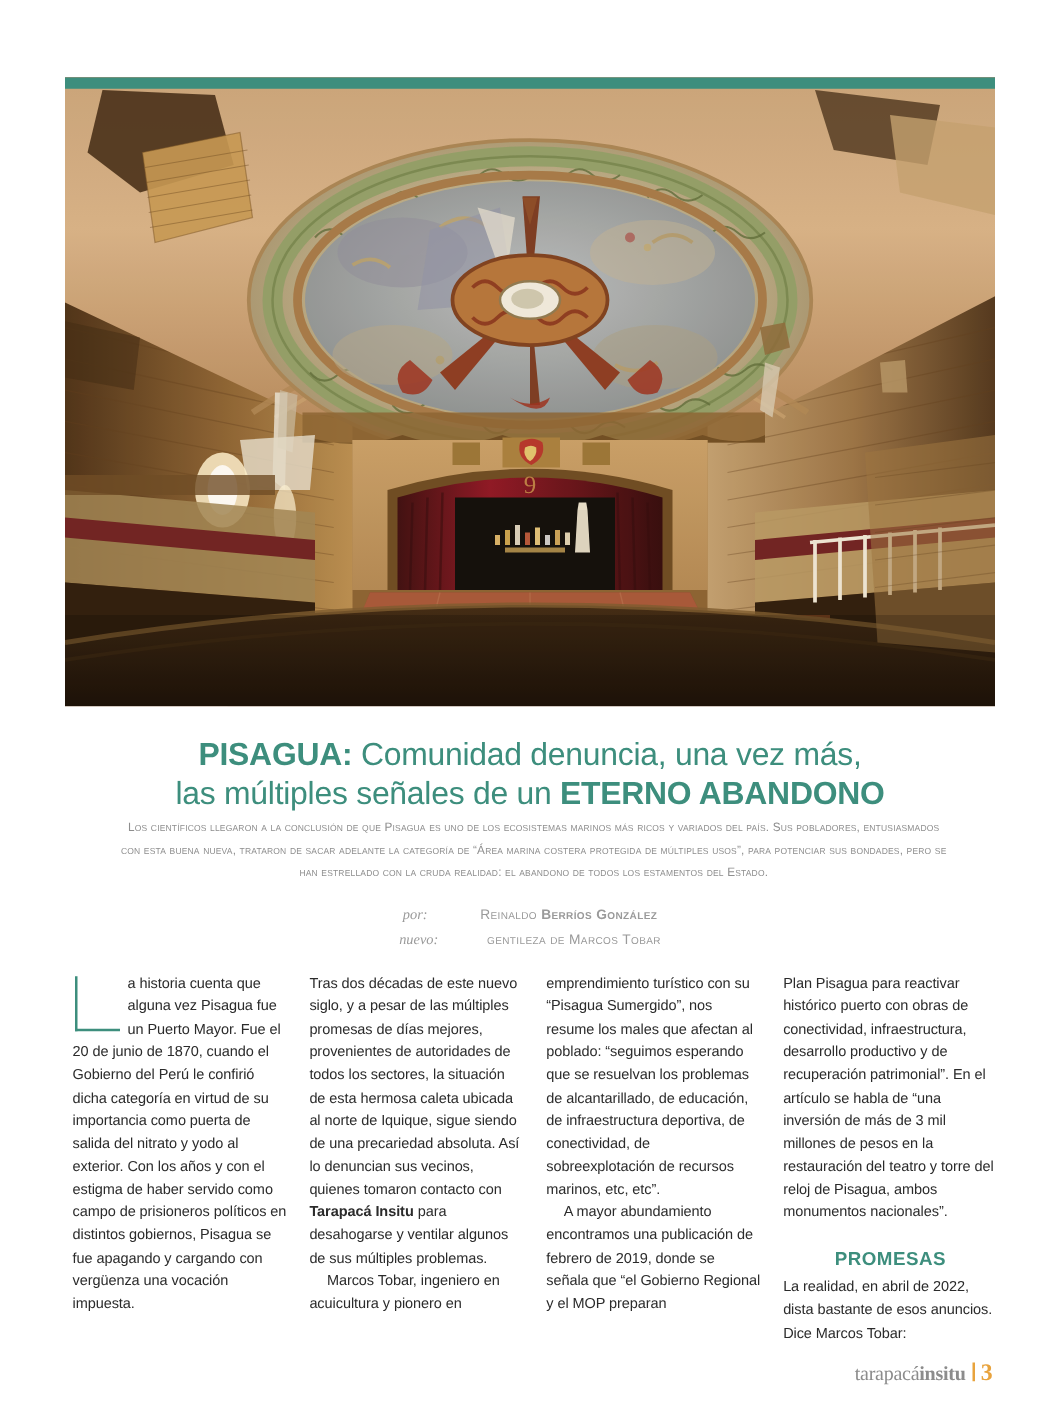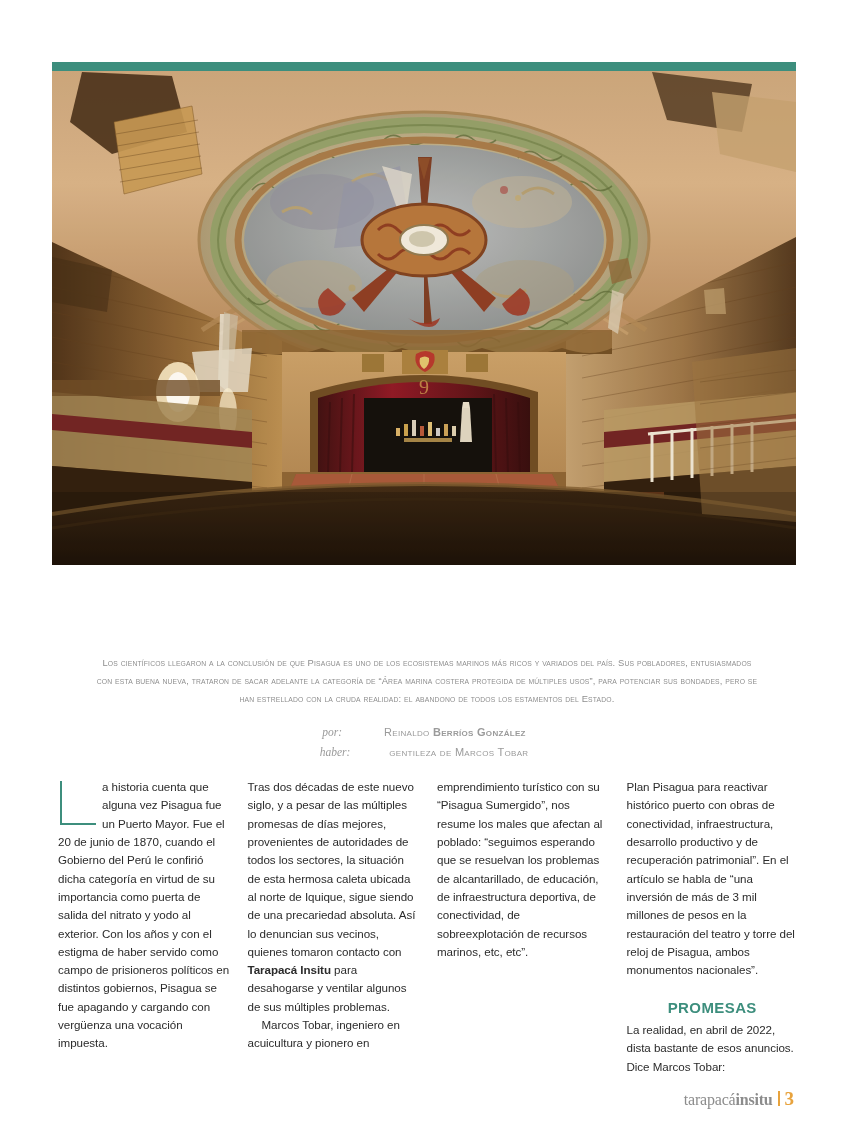--- a/index.html
+++ b/index.html
@@ -511,49 +511,54 @@
             <path d="M648 408 L744 396"></path>
         </g>
 
         <rect x="0" y="0" width="744" height="503" fill="#c8862e" opacity="0.06"></rect>
         <rect x="0" y="430" width="744" height="73" fill="#000000" opacity="0.18"></rect>
       </svg>
     </div>
 
   </div>
 
+  <h1 class="headline">
+    <span class="hl-b">PISAGUA:</span><span> Comunidad denuncia, una vez más,</span><br>
+    <span>las múltiples señales de un </span><span class="hl-b">ETERNO ABANDONO</span>
+  </h1>
 
   <p class="standfirst">Los científicos llegaron a la conclusión de que Pisagua es uno de los ecosistemas marinos más ricos y variados del país. Sus pobladores, entusiasmados con esta buena nueva, trataron de sacar adelante la categoría de “Área marina costera protegida de múltiples usos”, para potenciar sus bondades, pero se han estrellado con la cruda realidad: el abandono de todos los estamentos del Estado.</p>
 
   <div class="byline">
     <div>
       <span class="bl-it">por:</span>
       <span class="bl-sc"><span>Reinaldo </span><span class="bl-strong">Berríos González</span></span>
     </div>
     <div>
-      <span class="bl-it">haber:</span><span class="bl-sc">gentileza de Marcos Tobar</span>
+      <span class="bl-it">nuevo:</span><span class="bl-sc">gentileza de Marcos Tobar</span>
     </div>
   </div>
 
   <div class="columns">
 
     <div class="col">
       <div class="dropcap-wrap">
         <span class="dropcap"></span>
         <p>a historia cuenta que alguna vez Pisagua fue un Puerto Mayor. Fue el 20 de junio de 1870, cuando el Gobierno del Perú le confirió dicha categoría en virtud de su importancia como puerta de salida del nitrato y yodo al exterior. Con los años y con el estigma de haber servido como campo de prisioneros políticos en distintos gobiernos, Pisagua se fue apagando y cargando con vergüenza una vocación impuesta.</p>
       </div>
     </div>
 
     <div class="col">
       <p><span>Tras dos décadas de este nuevo siglo, y a pesar de las múltiples promesas de días mejores, provenientes de autoridades de todos los sectores, la situación de esta hermosa caleta ubicada al norte de Iquique, sigue siendo de una precariedad absoluta. Así lo denuncian sus vecinos, quienes tomaron contacto con </span><span class="bold">Tarapacá Insitu</span><span> para desahogarse y ventilar algunos de sus múltiples problemas.</span></p>
       <p>Marcos Tobar, ingeniero en acuicultura y pionero en</p>
     </div>
 
     <div class="col">
       <p>emprendimiento turístico con su “Pisagua Sumergido”, nos resume los males que afectan al poblado: “seguimos esperando que se resuelvan los problemas de alcantarillado, de educación, de infraestructura deportiva, de conectividad, de sobreexplotación de recursos marinos, etc, etc”.</p>
+      <p>A mayor abundamiento encontramos una publicación de febrero de 2019, donde se señala que “el Gobierno Regional y el MOP preparan</p>
     </div>
 
     <div class="col">
       <p>Plan Pisagua para reactivar histórico puerto con obras de conectividad, infraestructura, desarrollo productivo y de recuperación patrimonial”. En el artículo se habla de “una inversión de más de 3 mil millones de pesos en la restauración del teatro y torre del reloj de Pisagua, ambos monumentos nacionales”.</p>
       <div class="subhead">PROMESAS</div>
       <p style="text-indent:0">La realidad, en abril de 2022, dista bastante de esos anuncios. Dice Marcos Tobar:</p>
     </div>
 
   </div>
 

